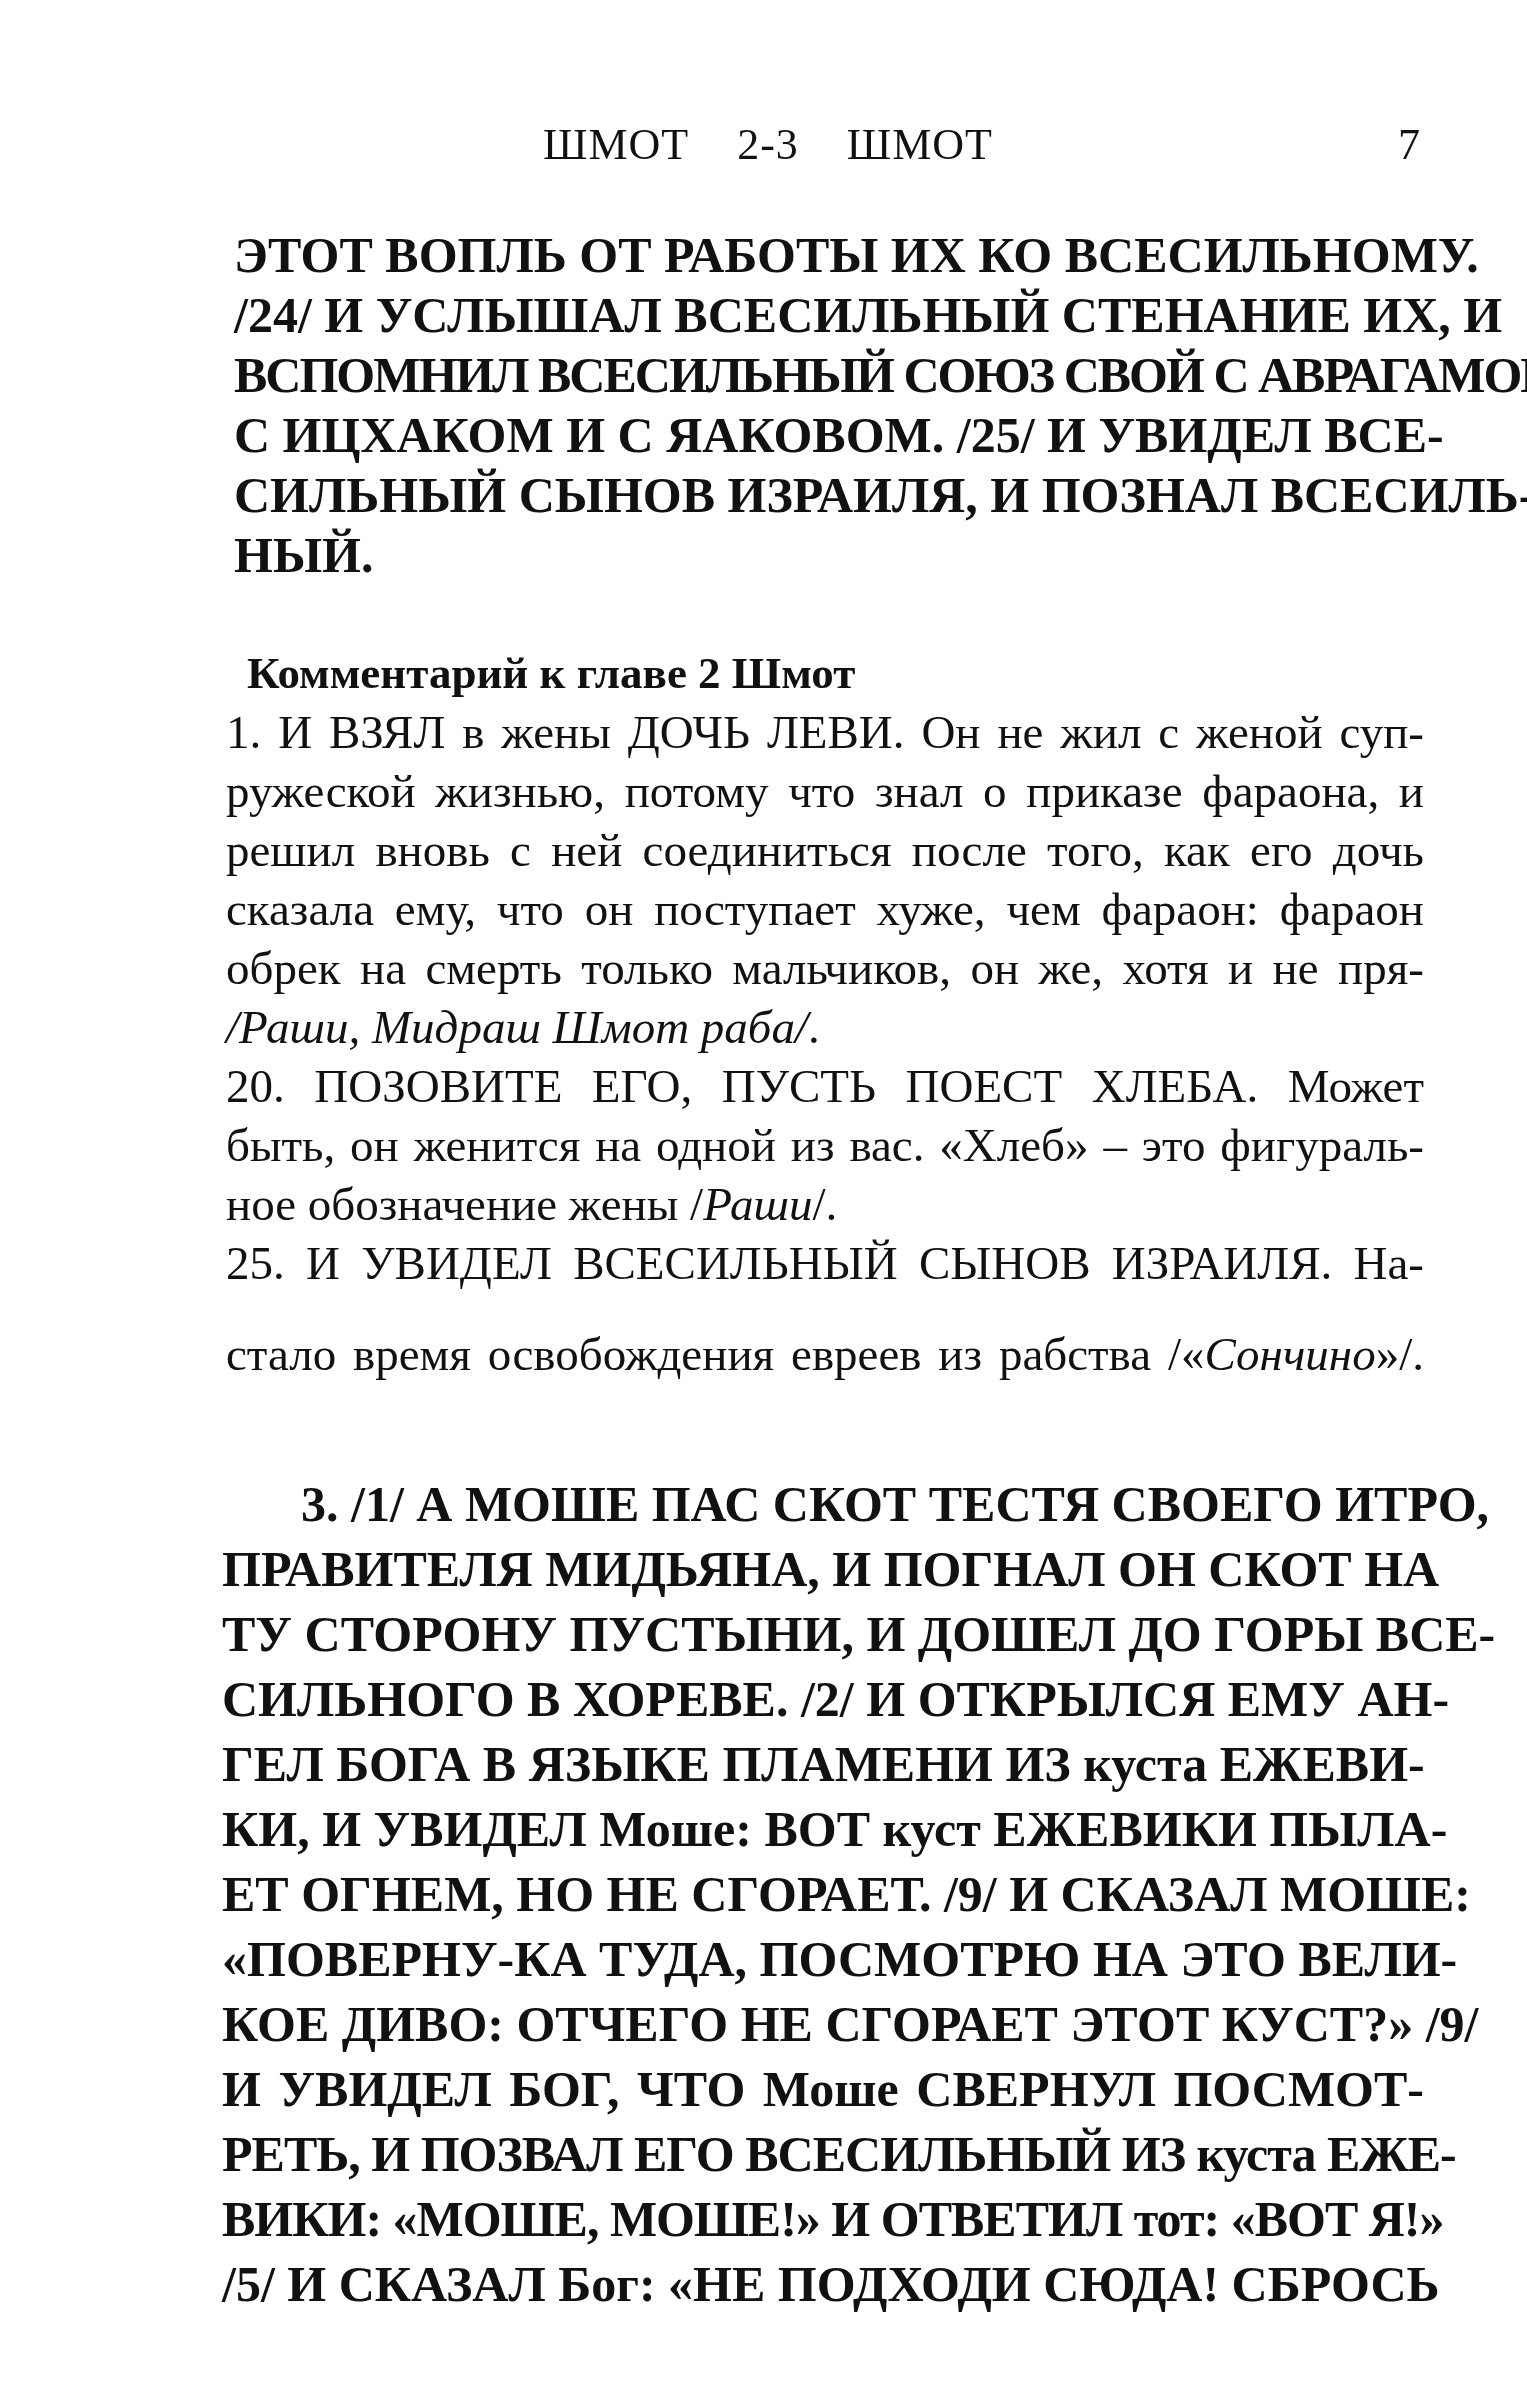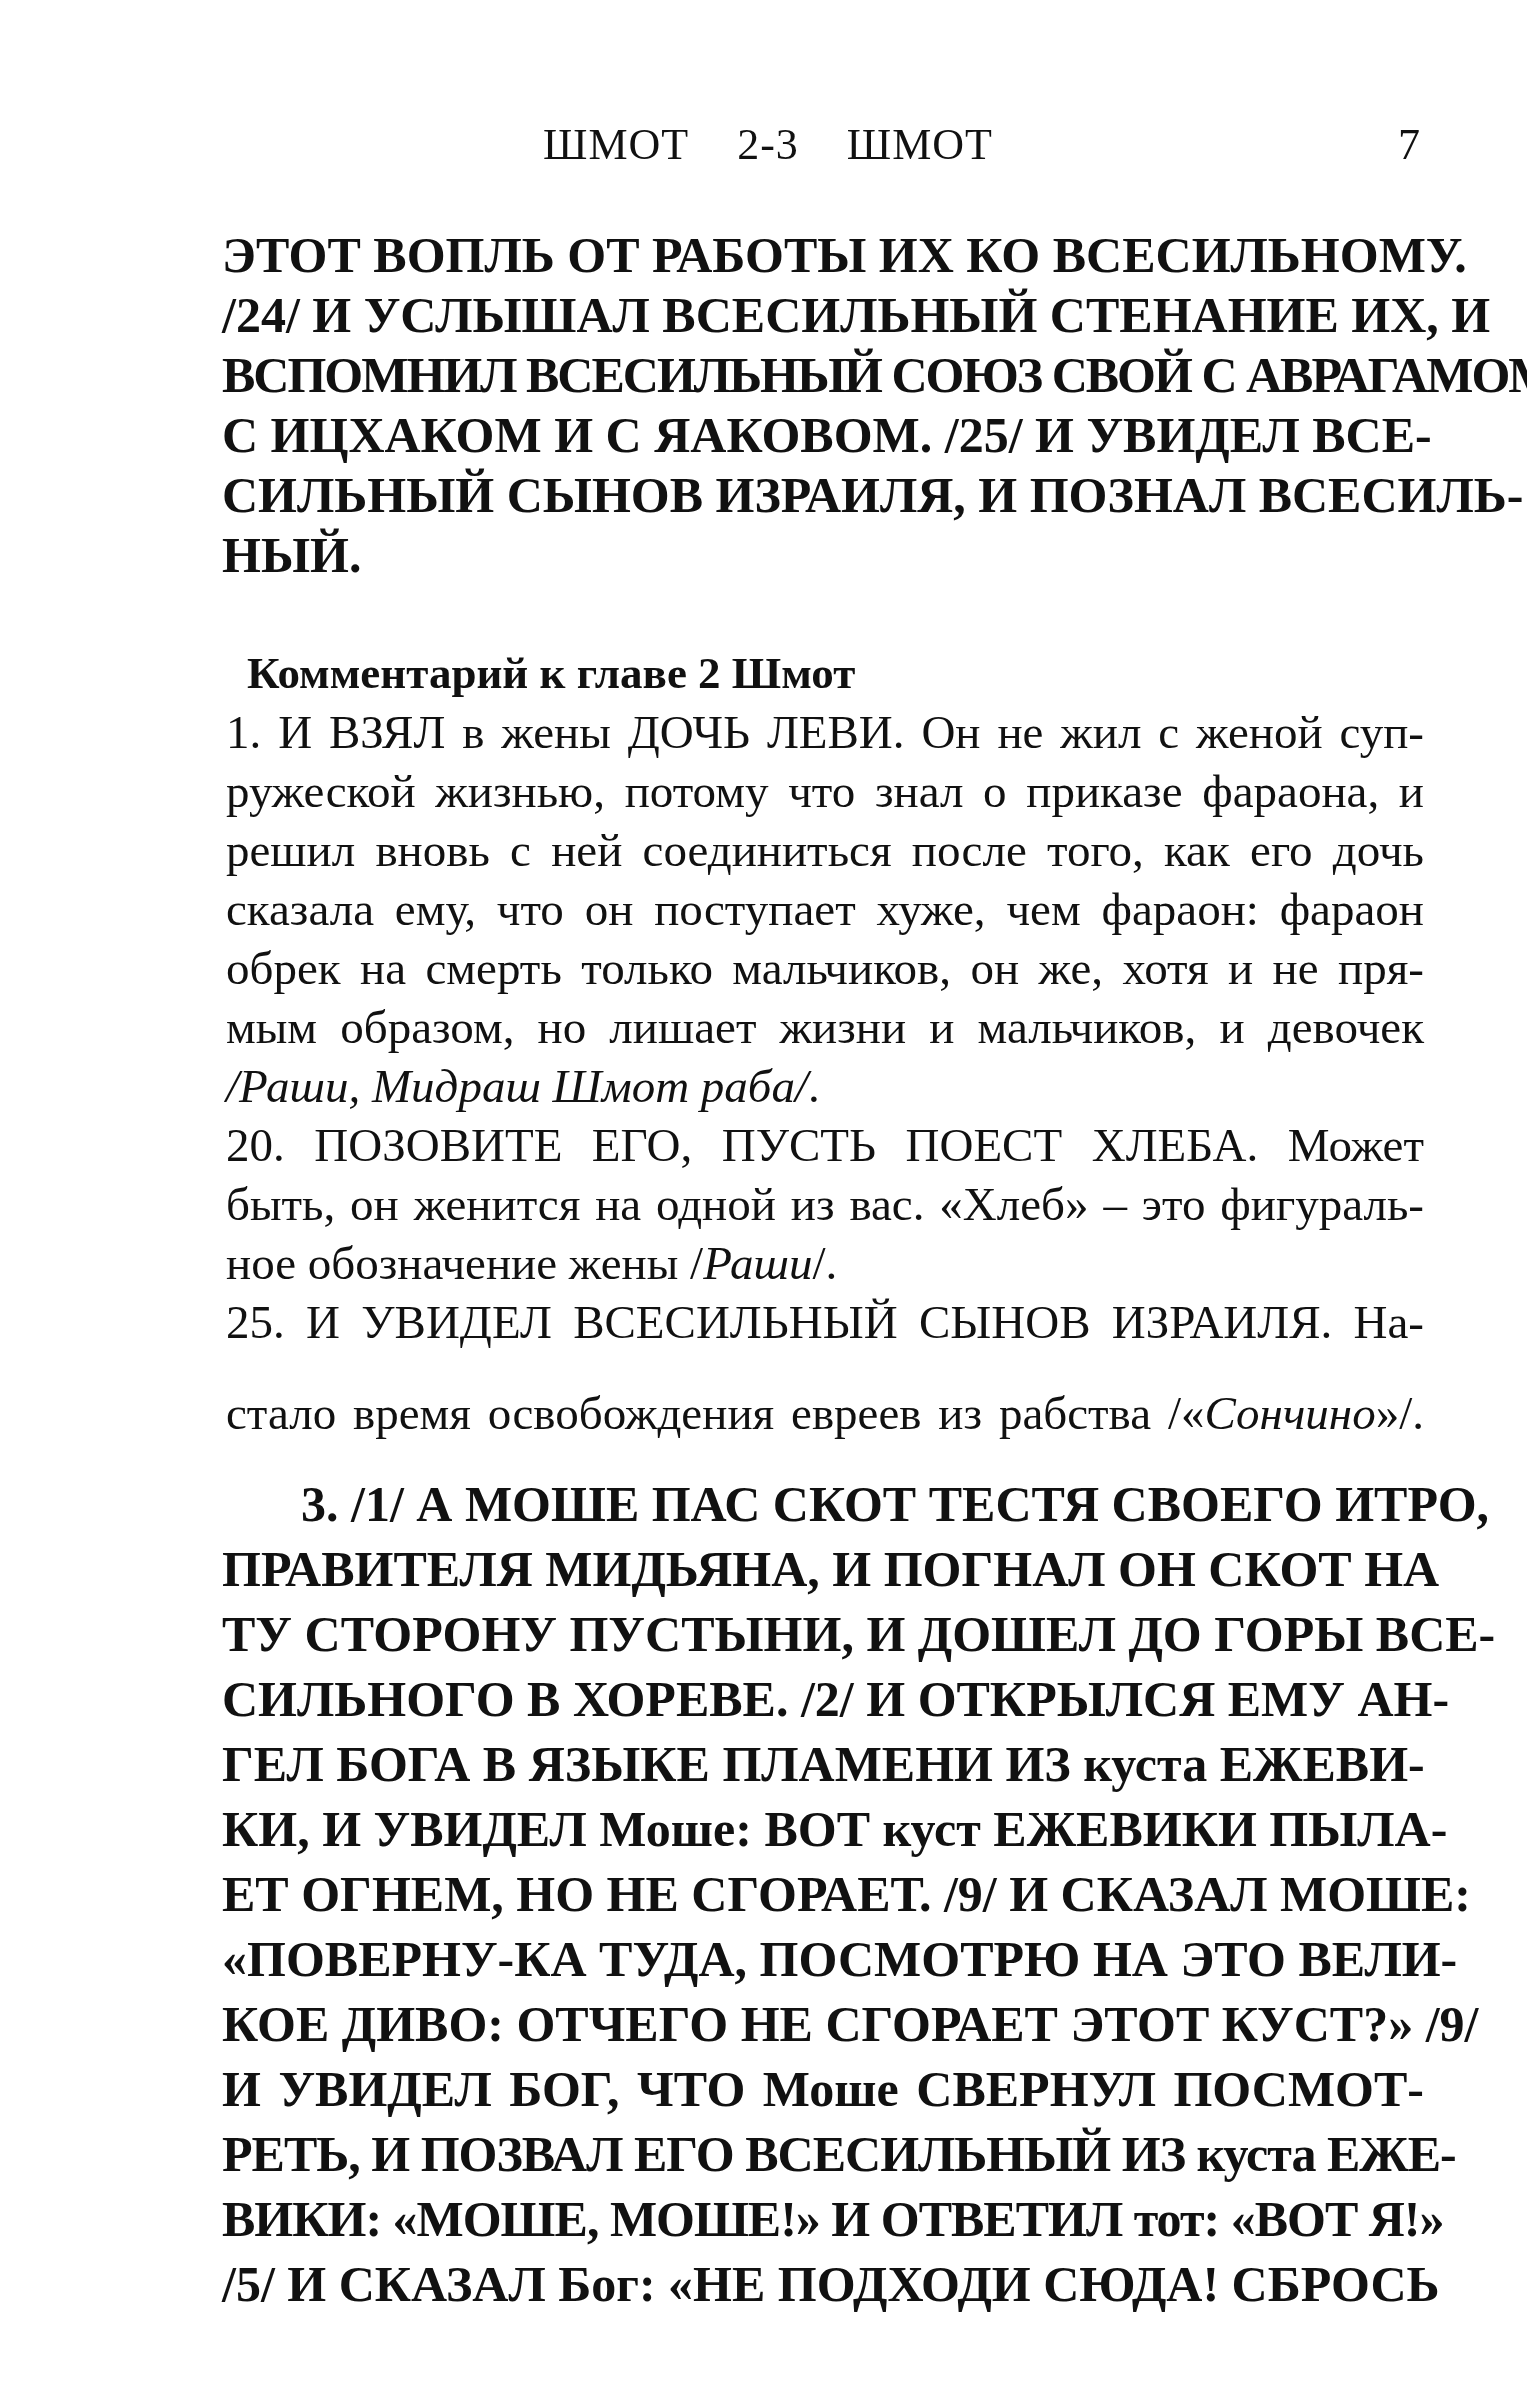--- a/index.html
+++ b/index.html
@@ -19,37 +19,36 @@
   i { font-style: italic; }
 </style>
 </head>
 <body>
 
 <div class="header">
   <span class="running-title">ШМОТ    2-3    ШМОТ</span>
   <span class="page-num">7</span>
 </div>
 
-<div class="block verse" style="top:225px;">
+<div class="block verse" style="top:225px;margin-left:12px;">
   <span class="line">ЭТОТ ВОПЛЬ ОТ РАБОТЫ ИХ КО ВСЕСИЛЬНОМУ.</span>
   <span class="line">/24/ И УСЛЫШАЛ ВСЕСИЛЬНЫЙ СТЕНАНИЕ ИХ, И</span>
   <span class="line" style="letter-spacing:-2px;">ВСПОМНИЛ ВСЕСИЛЬНЫЙ СОЮЗ СВОЙ С АВРАГАМОМ,</span>
   <span class="line">С ИЦХАКОМ И С ЯАКОВОМ. /25/ И УВИДЕЛ ВСЕ-</span>
   <span class="line">СИЛЬНЫЙ СЫНОВ ИЗРАИЛЯ, И ПОЗНАЛ ВСЕСИЛЬ-</span>
   <span class="line last">НЫЙ.</span>
 </div>
 
 <div class="block comm" style="top:644px; left:226px; width:1198px;">
   <div class="comm-title">Комментарий к главе 2 Шмот</div>
   <span class="line">1. И ВЗЯЛ в жены ДОЧЬ ЛЕВИ. Он не жил с женой суп-</span>
   <span class="line">ружеской жизнью, потому что знал о приказе фараона, и</span>
   <span class="line">решил вновь с ней соединиться после того, как его дочь</span>
   <span class="line">сказала ему, что он поступает хуже, чем фараон: фараон</span>
   <span class="line">обрек на смерть только мальчиков, он же, хотя и не пря-</span>
-  <span class="line">мым образом, но лишает жизни и мальчиков, и девочек</span>
   <span class="line last"><i>/Раши, Мидраш Шмот раба/</i><span>.</span></span>
   <span class="line">20. ПОЗОВИТЕ ЕГО, ПУСТЬ ПОЕСТ ХЛЕБА. Может</span>
   <span class="line">быть, он женится на одной из вас. «Хлеб» – это фигураль-</span>
   <span class="line last"><span>ное обозначение жены /</span><i>Раши</i><span>/.</span></span>
   <span class="line">25. И УВИДЕЛ ВСЕСИЛЬНЫЙ СЫНОВ ИЗРАИЛЯ. На-</span>
   <span class="line last" style="text-align-last:justify;margin-top:32px;"><span>стало время освобождения евреев из рабства /«</span><i>Сончино</i><span>»/.</span></span>
 </div>
 
 <div class="block verse verse2" style="top:1472px;">
   <span class="line" style="padding-left:79px;">3. /1/ А МОШЕ ПАС СКОТ ТЕСТЯ СВОЕГО ИТРО,</span>

